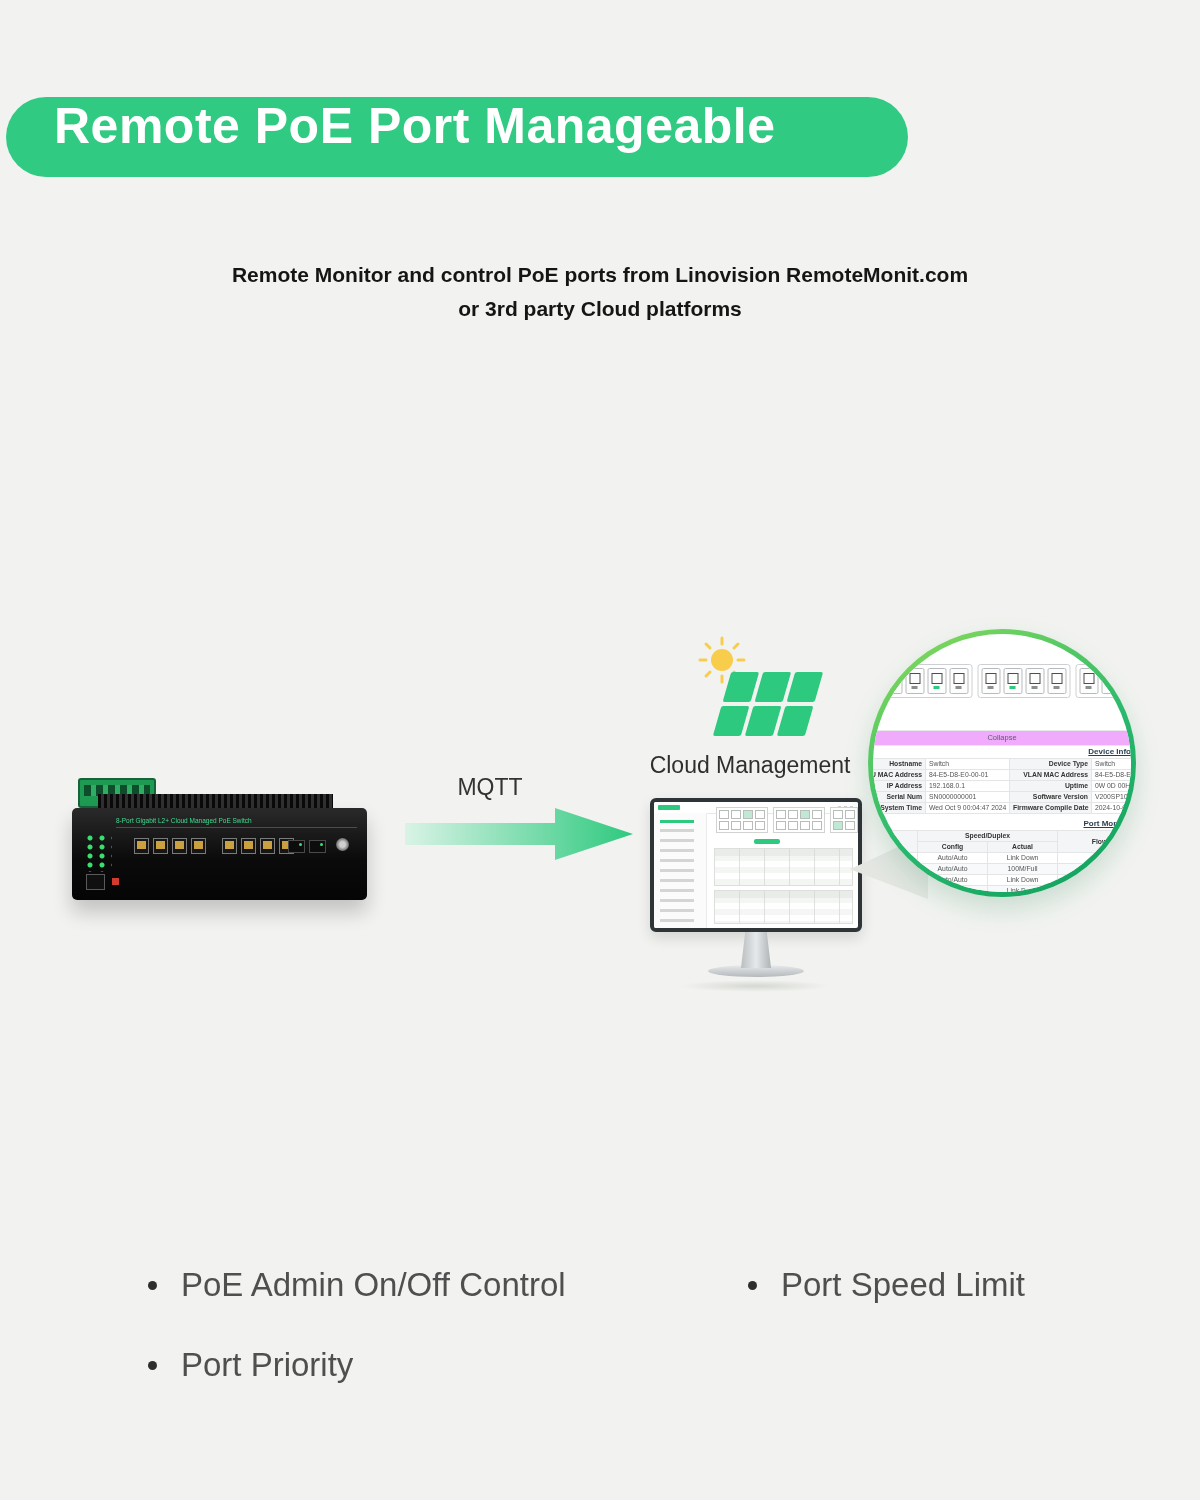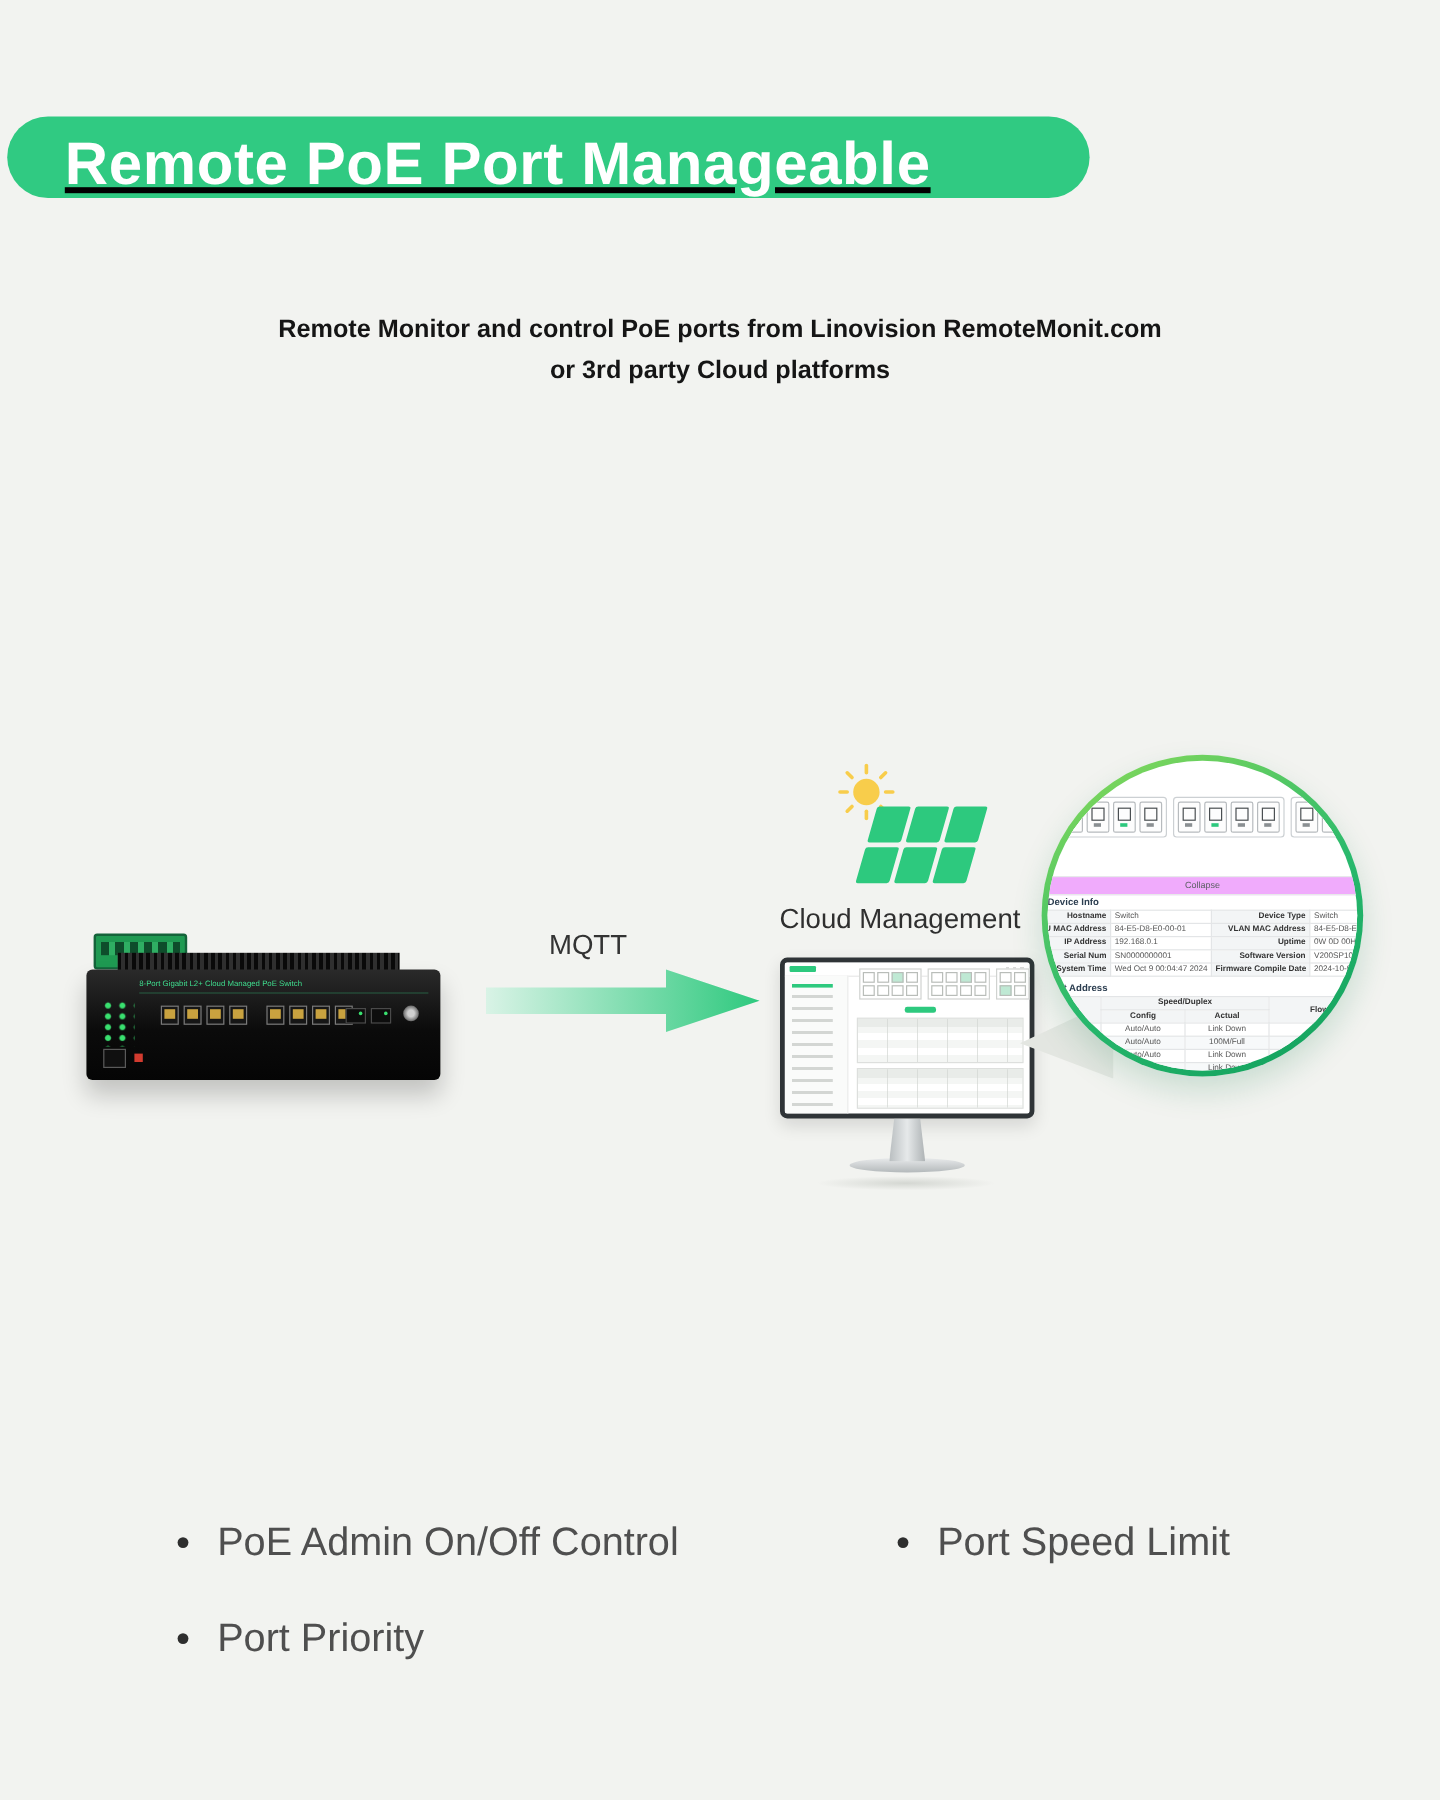--- a/index.html
+++ b/index.html
@@ -1,21 +1,21 @@
 <!DOCTYPE html>
 <html><head>
 <meta charset="utf-8">
 <style>
   html,body{margin:0;padding:0;background:#ffffff;}
   .page{position:relative;width:1200px;height:1500px;background:#f2f3f0;overflow:hidden;
         font-family:"Liberation Sans",sans-serif;}
 
   
-  .banner{position:absolute;left:6px;top:97px;width:902px;height:68px;background:#30ca82;
-          border-radius:47px;display:flex;align-items:flex-end;padding-left:48px;box-sizing:border-box;text-decoration:underline;}
+  .banner{position:absolute;left:6px;top:97px;width:902px;height:80px;background:#30ca82;
+          border-radius:47px;display:flex;align-items:flex-start;padding-left:48px;box-sizing:border-box;}
   .banner h1{margin:0;font-size:50px;font-weight:800;color:#ffffff;letter-spacing:.5px;}
 
   
   .subtitle{position:absolute;left:0;top:258px;width:100%;text-align:center;font-size:21px;
             font-weight:700;color:#151515;line-height:1.6;}
   .subtitle span{display:block;}
 
   
   .switch{position:absolute;left:72px;top:778px;width:295px;height:140px;}
   .sw-fins{position:absolute;left:26px;top:16px;width:235px;height:16px;
@@ -101,22 +101,22 @@
        z-index:5;box-shadow:0 12px 26px rgba(20,120,70,.18);}
   .mag-inner{width:100%;height:100%;border-radius:50%;background:#fff;overflow:hidden;position:relative;}
   .mag-ports{position:absolute;left:50%;top:30px;transform:translateX(-50%);display:flex;gap:5px;}
   .mp-group{display:flex;gap:3px;border:1px solid #ccd0d3;border-radius:3px;padding:3px;background:#fff;}
   .mp{width:17px;height:24px;border:1px solid #b7bbbe;border-radius:2px;position:relative;background:#fdfdfd;}
   .mp::before{content:"";position:absolute;left:3px;top:4px;width:9px;height:9px;border:1.5px solid #4a4f52;}
   .mp::after{content:"";position:absolute;left:5px;top:17px;width:6px;height:3px;background:#8a8f92;}
   .mp.up::after{background:#2dc97e;}
   .mag-collapse{position:absolute;left:0;right:0;top:96px;height:14px;line-height:14px;text-align:center;
                 font-size:7.5px;color:#5a5f62;background:#f0abfc;border-top:1px solid #e7e9ea;border-bottom:1px solid #e7e9ea;}
-  .mag-sec-title{position:absolute;left:0;right:0;text-align:left;font-size:8px;font-weight:700;
-                 color:#2c3e50;}
+  .mag-sec-title{position:absolute;left:0;right:0;text-align:right;font-size:8px;font-weight:700;
+                 color:#2c3e50;text-decoration:underline;}
   .t-dev{top:113px;} .t-ps{top:185px;}
   table.magtab{position:absolute;left:-36px;width:330px;border-collapse:collapse;table-layout:fixed;
                font-size:6.8px;color:#555;}
   table.magtab td{border:1px solid #e3e5e7;height:10px;padding:0 3px;white-space:nowrap;overflow:hidden;line-height:10px;}
   table.magtab td.k{font-weight:700;color:#333;text-align:right;background:#f3f5f6;}
   table.magtab td.v{text-align:left;background:#fff;}
   table.magtab td.h{font-weight:700;color:#333;text-align:center;background:#f3f5f6;}
   .dev-tab{top:124px;} .ps-tab{top:196px;}
   .ps-tab tr.r:nth-child(even) td{background:#f7f9fa;}
   .ps-tab tr.r td{text-align:center;}
@@ -312,21 +312,21 @@
           </tr>
           <tr>
             <td class="k">Current System Time</td>
             <td class="v">Wed Oct 9 00:04:47 2024</td>
             <td class="k">Firmware Compile Date</td>
             <td class="v">2024-10-09 13:08</td>
           </tr>
         </tbody>
       </table>
 
-      <div class="mag-sec-title t-ps">Port Address</div>
+      <div class="mag-sec-title t-ps">Port Monitor</div>
       <table class="magtab ps-tab">
         <colgroup>
             <col style="width:80px">
             <col style="width:70px">
             <col style="width:70px">
             <col style="width:110px">
           </colgroup>
         <tbody>
           <tr>
             <td class="h" rowspan="2">Admin Status</td>

